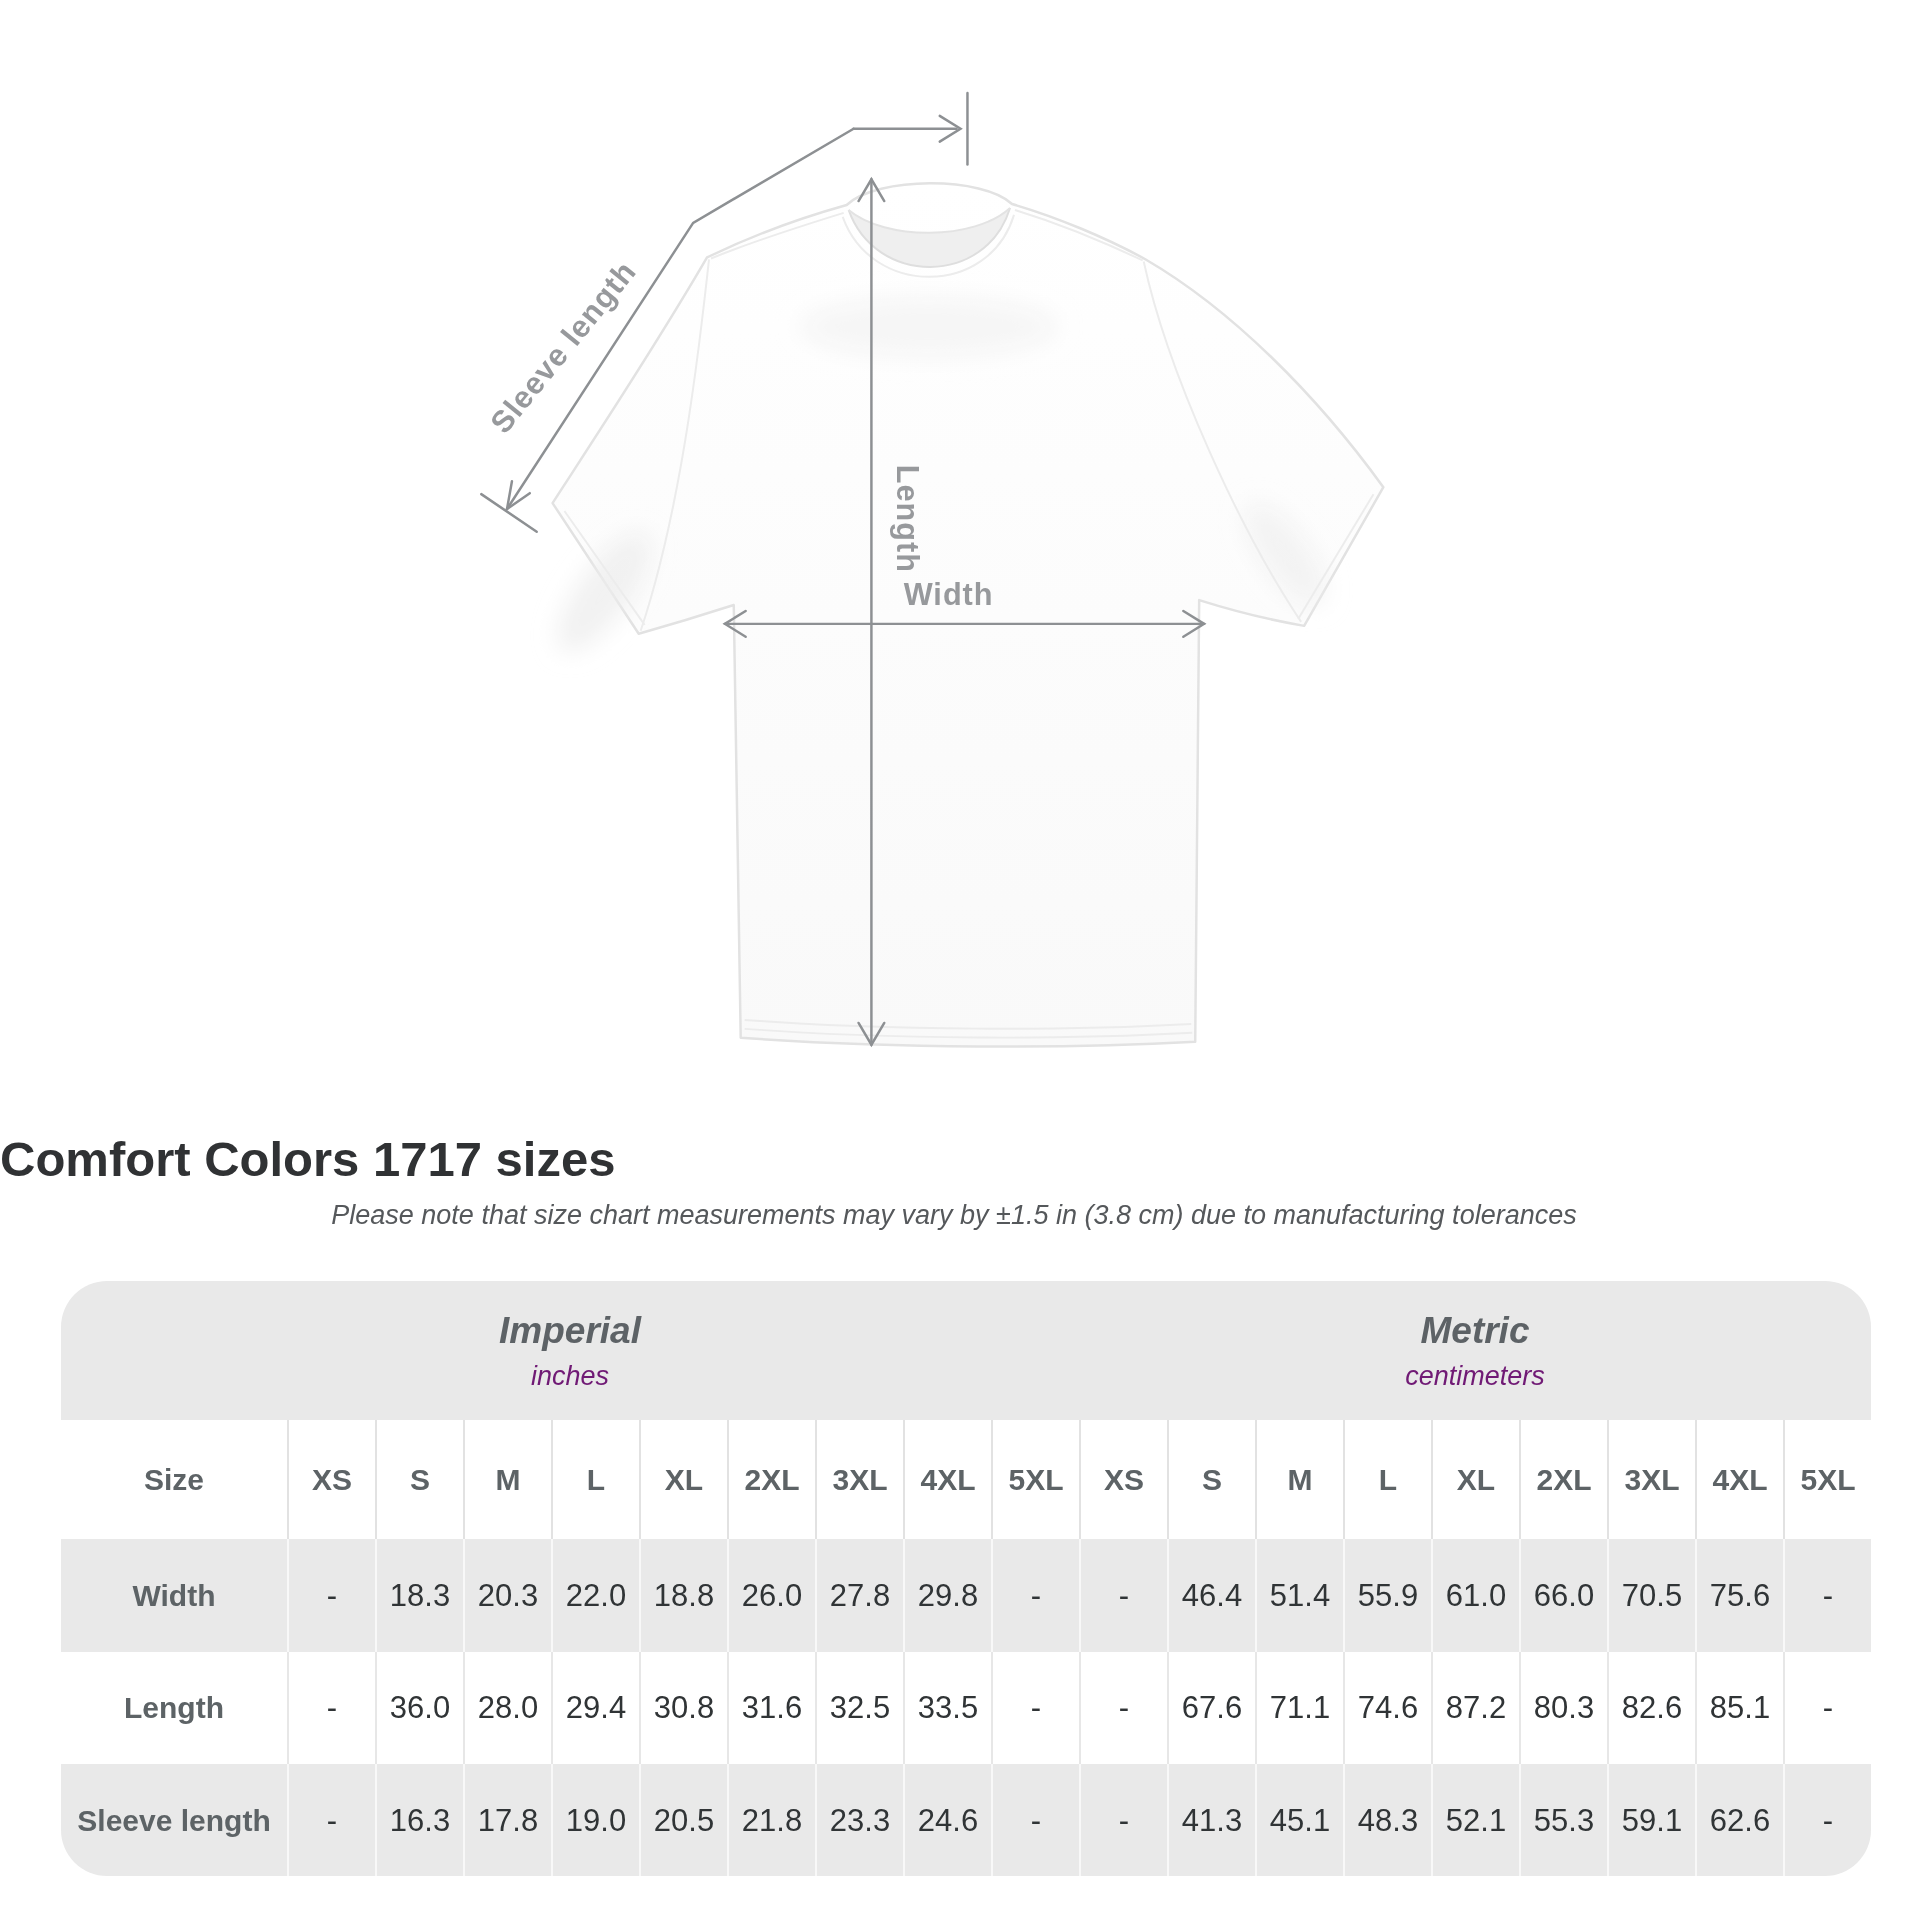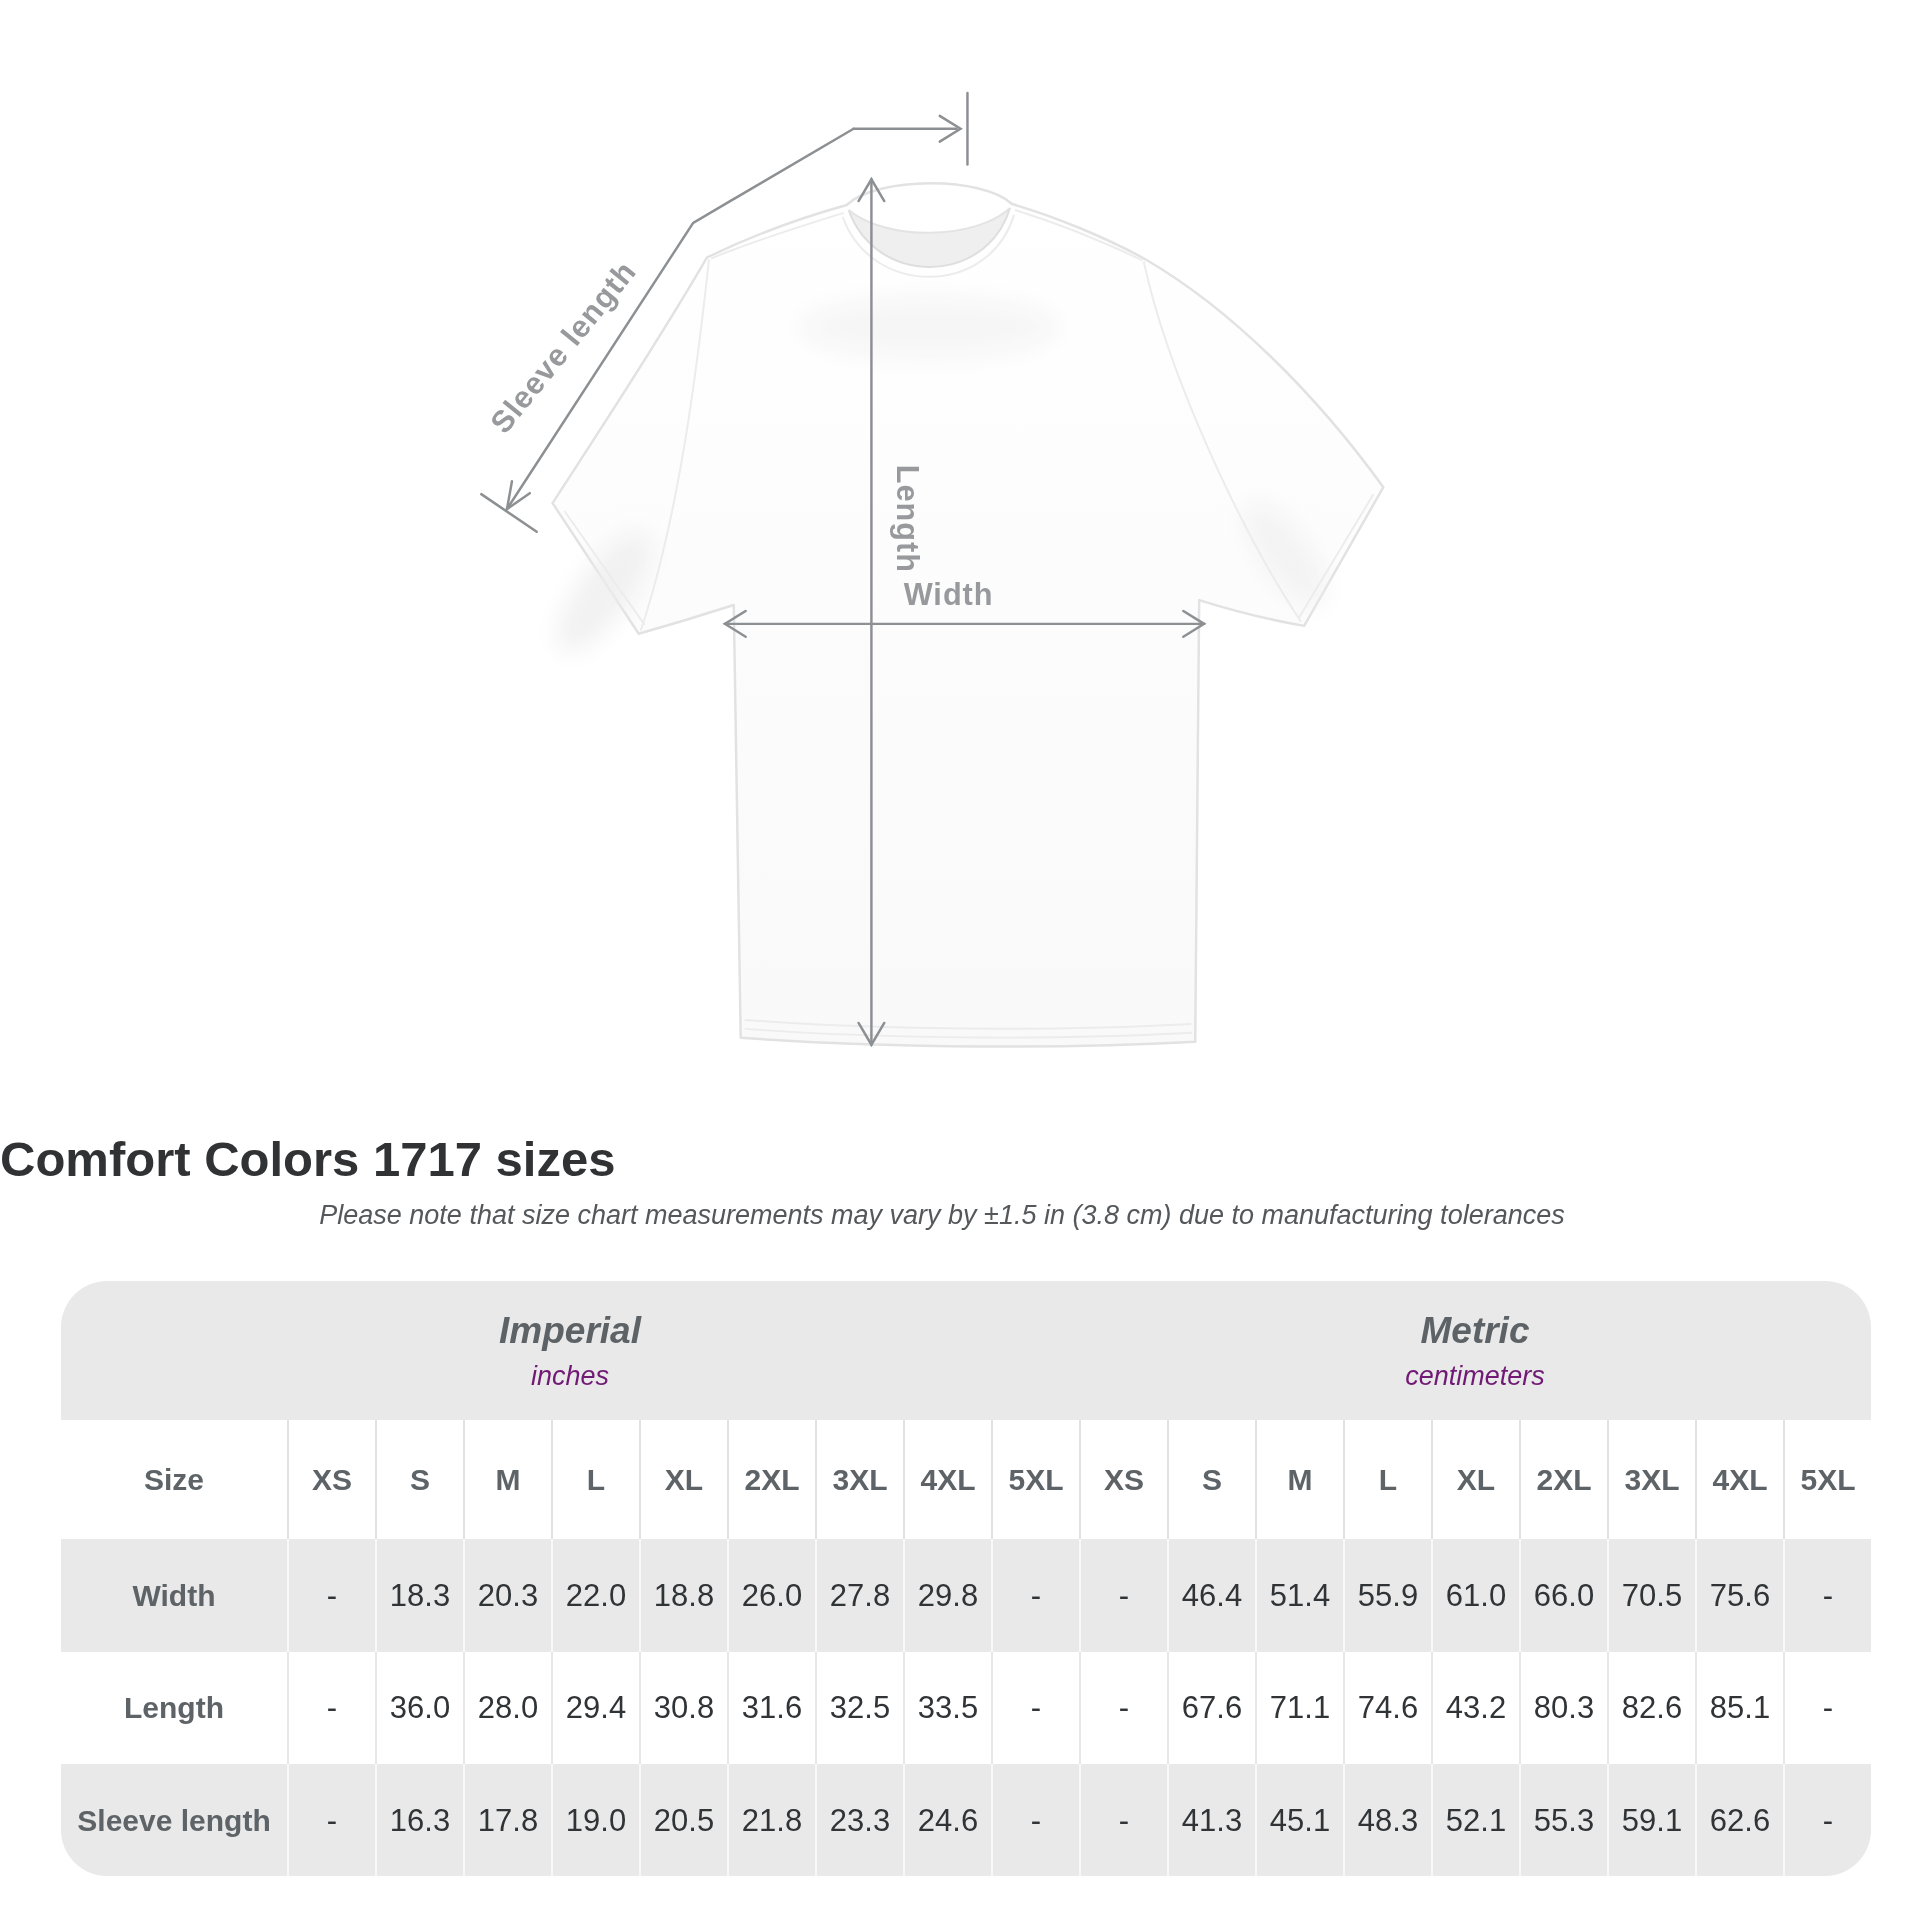--- a/index.html
+++ b/index.html
@@ -12,21 +12,21 @@
   }
   
   #diagram{position:absolute;left:0;top:0;width:1927px;height:1119px;}
   .dim-label{font-weight:bold;font-size:31px;letter-spacing:1px;}
   
   #title{
     position:absolute;left:0;top:1131px;width:1927px;
     font-size:49px;font-weight:bold;color:#303234;
   }
   #subtitle{
-    position:absolute;left:0;top:1200px;width:1884px;
+    position:absolute;left:12px;top:1200px;width:1884px;
     text-align:center;font-size:27px;font-style:italic;color:#55585b;
   }
   
   #size-table{
     position:absolute;left:61px;top:1281px;width:1810px;height:595px;
     border-radius:46px;overflow:hidden;background:#ffffff;
   }
   .band-row{height:139px;display:flex;background:#e9e9e9;}
   .band{display:flex;flex-direction:column;align-items:center;justify-content:center;}
   .band-imperial{width:1018px;}
@@ -194,21 +194,21 @@
       <div class="val">29.4</div>
       <div class="val">30.8</div>
       <div class="val">31.6</div>
       <div class="val">32.5</div>
       <div class="val">33.5</div>
       <div class="val">-</div>
       <div class="val">-</div>
       <div class="val">67.6</div>
       <div class="val">71.1</div>
       <div class="val">74.6</div>
-      <div class="val">43.2</div>
+      <div class="val">87.2</div>
       <div class="val">80.3</div>
       <div class="val">82.6</div>
       <div class="val">85.1</div>
       <div class="val">-</div>
     </div>
 
   <div class="trow row-gray" id="row-sleeve">
     <div class="rowlabel">Sleeve length</div>
   <div class="val">-</div>
       <div class="val">16.3</div>

